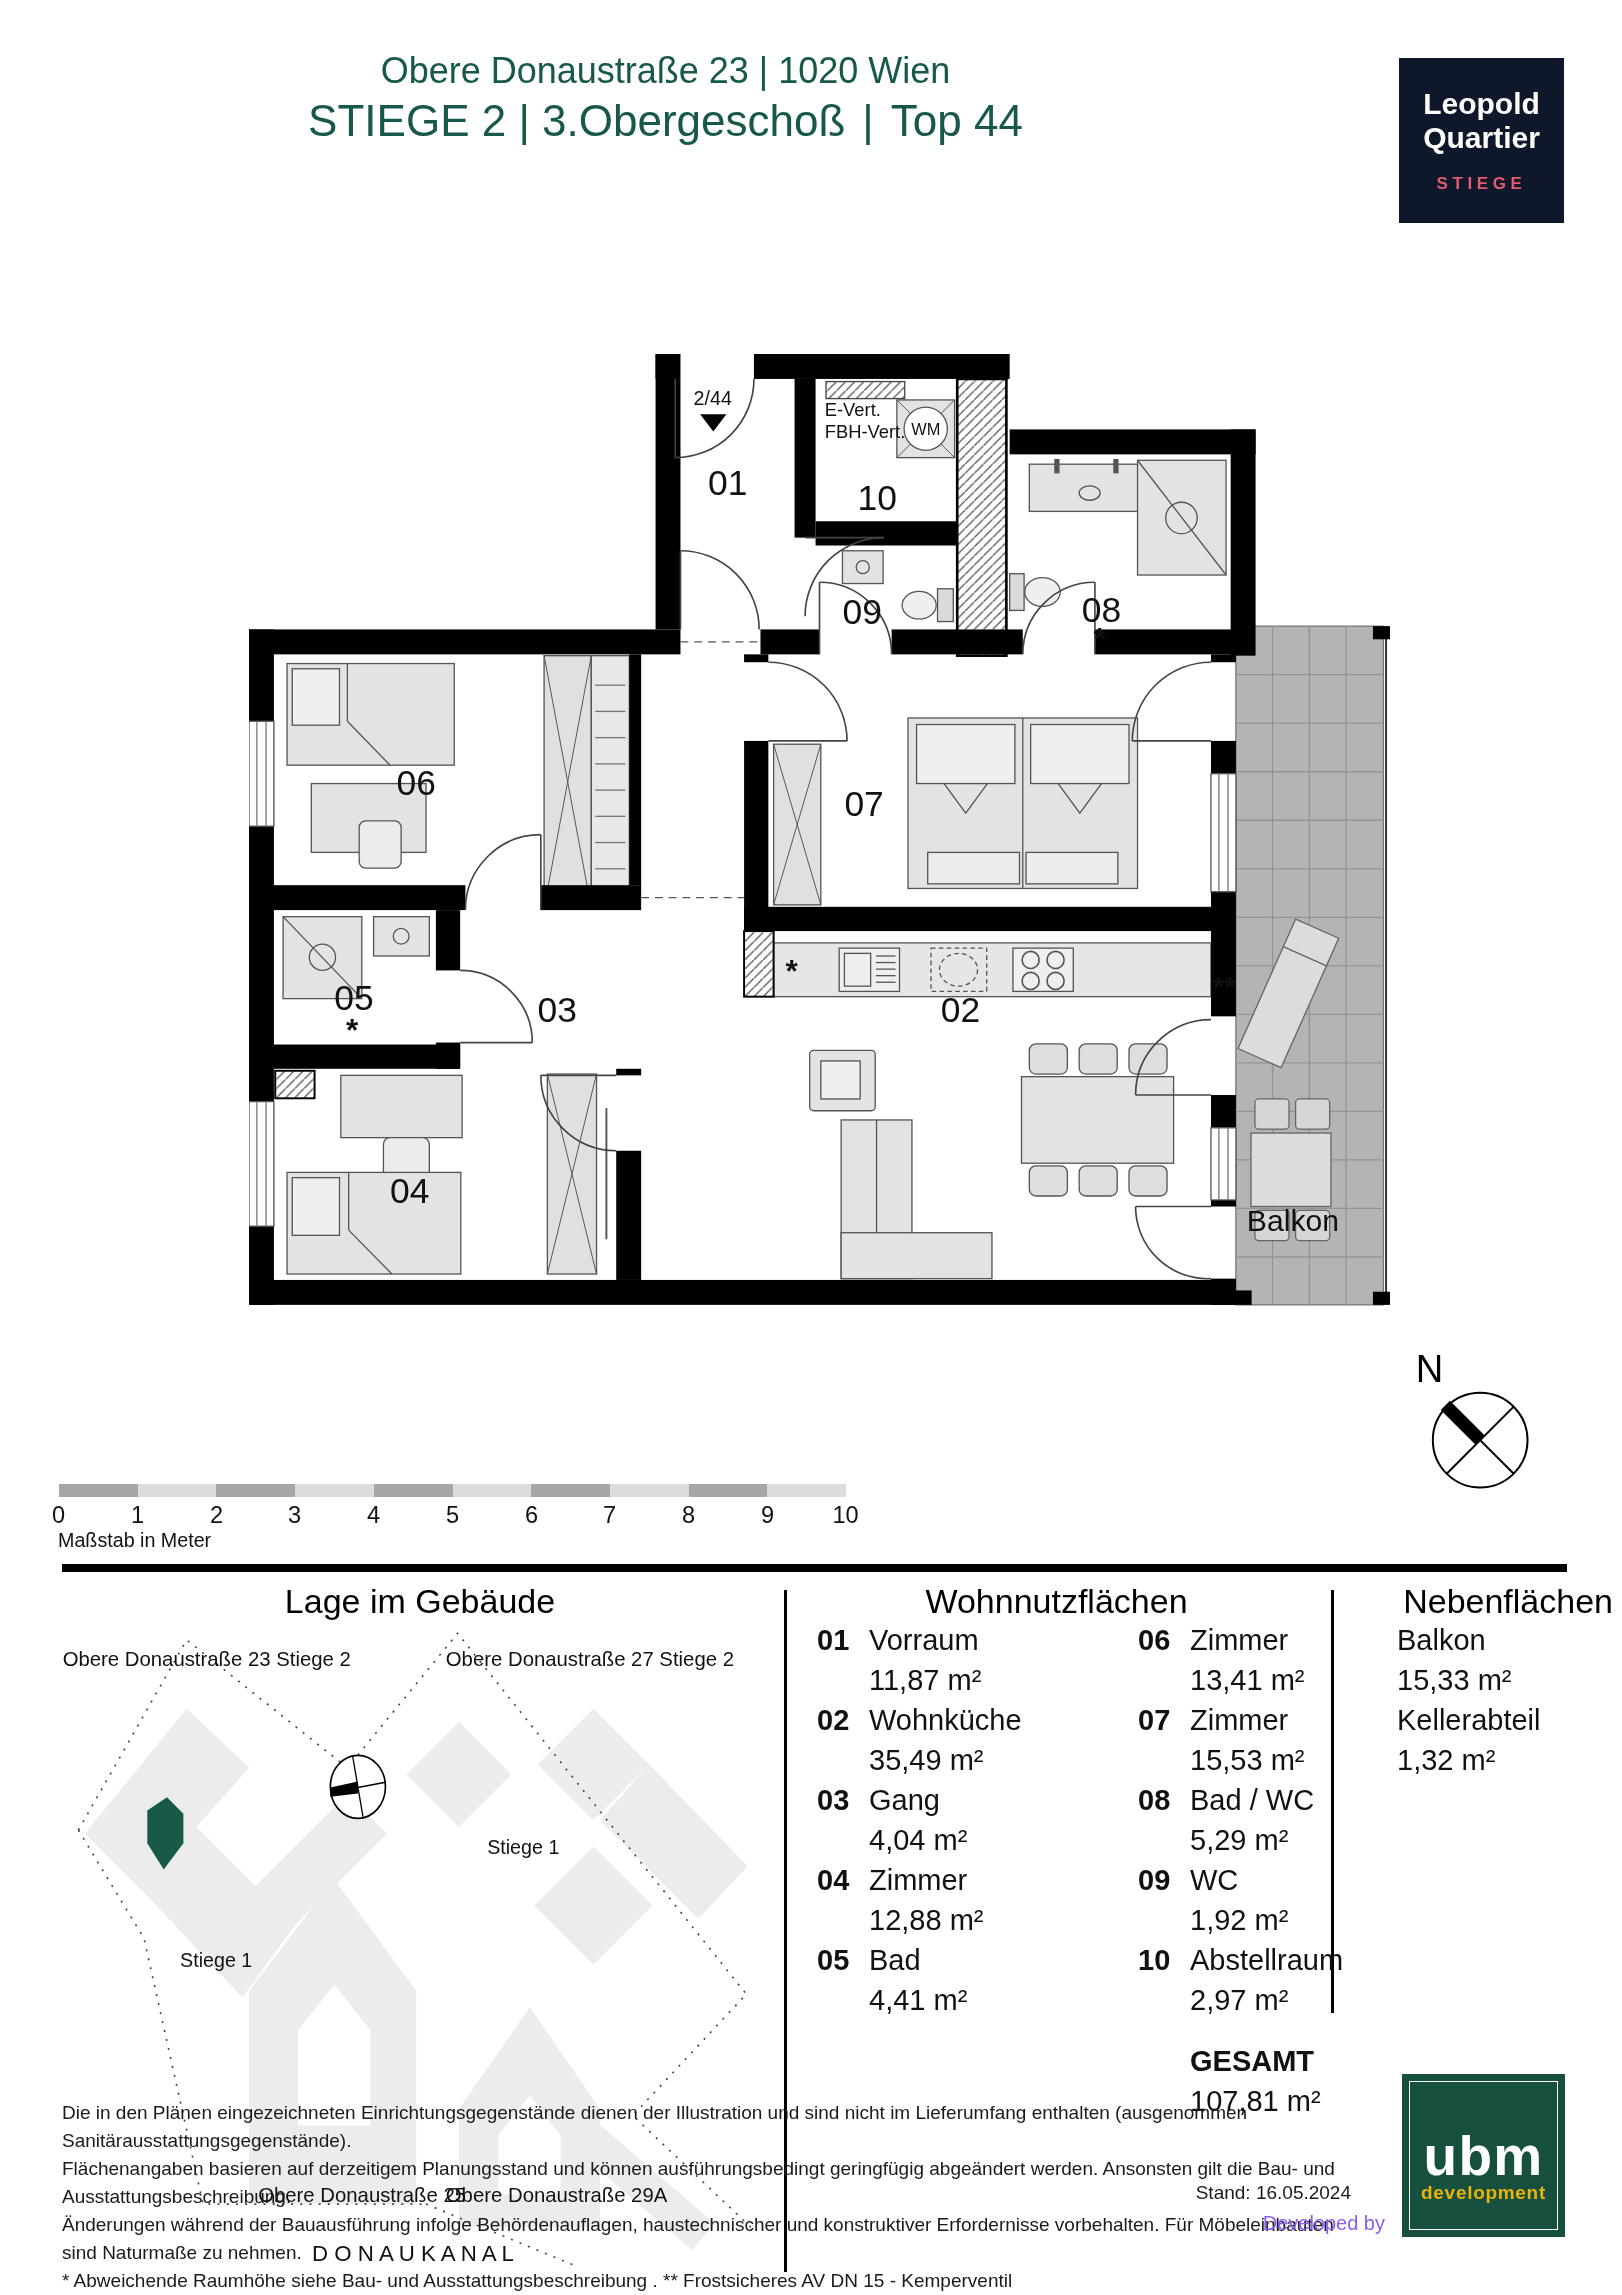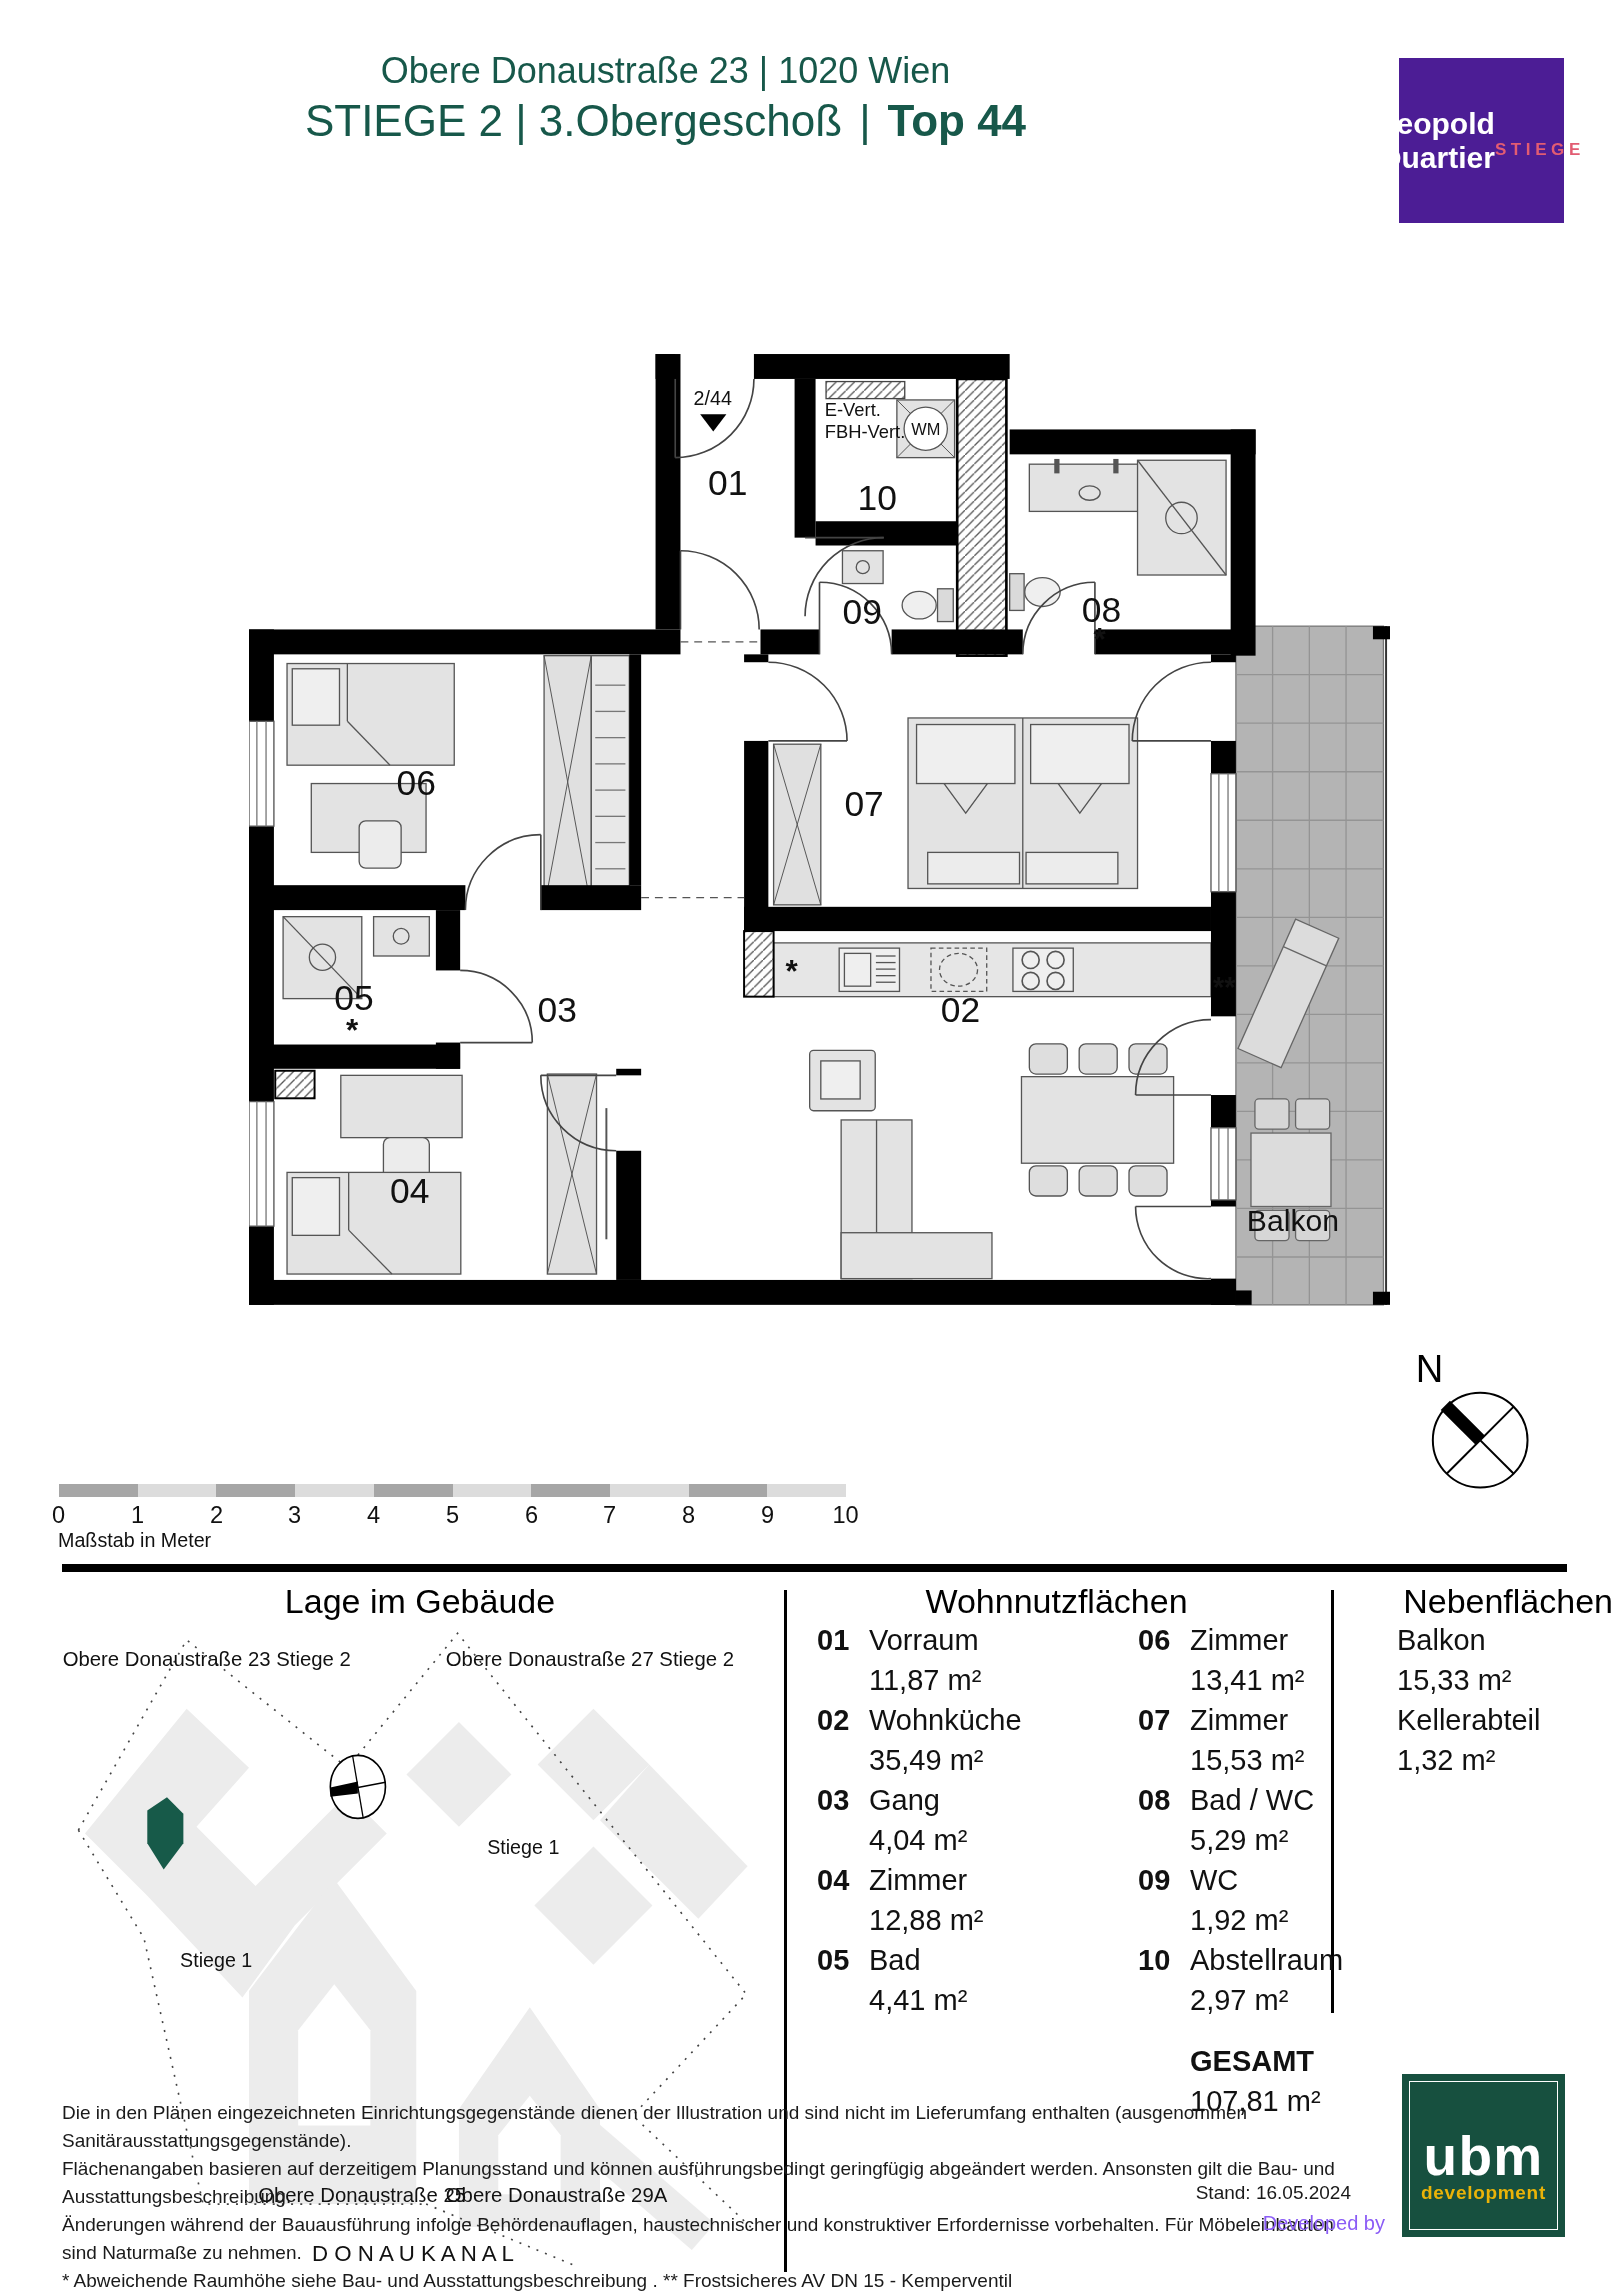--- a/index.html
+++ b/index.html
@@ -5,24 +5,24 @@
   html,body{margin:0;padding:0;}
   body{
     position:relative;width:1623px;height:2295px;background:#ffffff;
     font-family:"Liberation Sans", sans-serif;color:#111;overflow:hidden;
   }
   .abs{position:absolute;}
   
   .hdr-line1{left:0;top:50px;width:1331px;text-align:center;font-size:36px;color:#17584A;}
   .hdr-line2{left:0;top:96px;width:1331px;text-align:center;font-size:44px;color:#17584A;}
   .hdr-line2 .sep{margin:0 17px;font-weight:400;}
-  .hdr-line2 .strong{font-weight:bold;}
-  
-  .lq-logo{left:1399px;top:58px;width:165px;height:165px;background:#4c1d95;
-    display:flex;flex-direction:row;align-items:center;justify-content:center;}
+  .hdr-line2 .strong{font-weight:normal;}
+  
+  .lq-logo{left:1399px;top:58px;width:165px;height:165px;background:#0f172a;
+    display:flex;flex-direction:column;align-items:center;justify-content:center;}
   .lq-names{text-align:left;color:#fff;font-weight:bold;font-size:30px;line-height:1.12;}
   .lq-living{margin-top:19.7px;color:#E25C72;font-size:17px;letter-spacing:4.6px;font-weight:bold;}
   
   .sb-seg{position:absolute;top:1484px;height:13px;width:79px;}
   .sb-dark{background:#A6A6A6;}
   .sb-light{background:#DCDCDC;}
   .sb-tick{position:absolute;top:1502px;width:39px;text-align:center;font-size:23.6px;color:#111;}
   .sb-caption{left:58px;top:1529px;font-size:19.7px;color:#111;}
   
   .hdivider{left:62px;top:1564px;width:1505px;height:7.9px;background:#000;}

